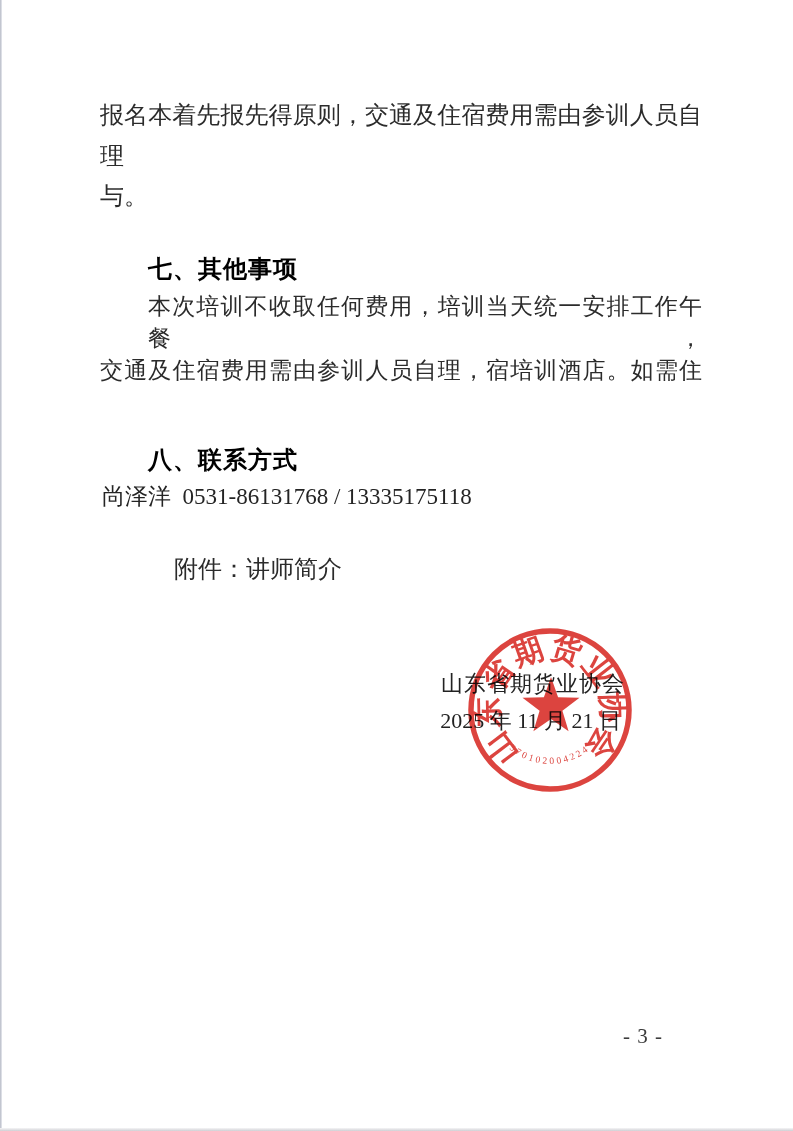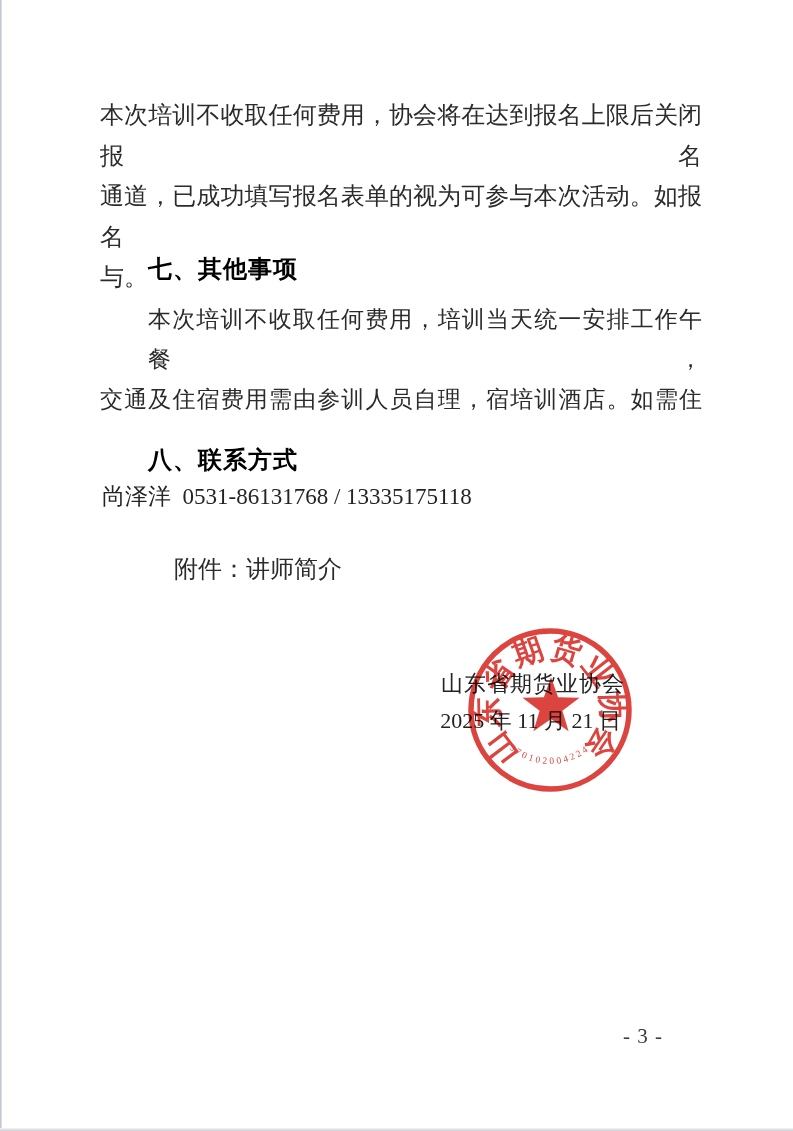--- a/index.html
+++ b/index.html
@@ -6,21 +6,21 @@
   .page{
     position:relative;width:793px;height:1131px;background:#ffffff;overflow:hidden;
     font-family:"Liberation Serif","DejaVu Serif",serif;color:#2b2b2b;
   }
   .edge-left{position:absolute;left:0;top:0;width:2px;height:1131px;
     background:linear-gradient(to right,#b6bac6,#e8eaef);}
   .edge-bottom{position:absolute;left:0;bottom:0;width:793px;height:3px;
     background:linear-gradient(to bottom,#f5f5f6,#cfcfd4);}
   .para{position:absolute;left:100px;width:602px;}
   .p1{top:95px;font-size:24px;line-height:40.5px;}
-  .p2{top:300px;font-size:23px;line-height:40px;}
+  .p2{top:291px;font-size:23px;line-height:32px;}
   .line{width:100%;}
   .jline{text-align:justify;text-align-last:justify;}
   .lline{text-align:left;}
   .indent{padding-left:48px;box-sizing:border-box;}
   .heading{
     position:absolute;left:148px;margin:0;font-size:24px;font-weight:bold;color:#000000;
     font-family:"Liberation Sans","DejaVu Sans",sans-serif;letter-spacing:1px;
   }
   .h7{top:253px;}
   .h8{top:444px;}
@@ -35,22 +35,21 @@
     white-space:pre;color:#3c3c3c;}
 </style>
 </head>
 <body>
 
 <div class="page">
   <div class="edge-left"></div>
   <div class="edge-bottom"></div>
 
   <div class="para p1">
-    <div class="line jline">本次培训不收取任何费用，协会将在达到报名上限后关闭报名</div>
-    <div class="line jline">通道，已成功填写报名表单的视为可参与本次活动。如报名</div>
+    <div class="line jline">报名本着先报先得原则，交通及住宿费用需由参训人员自理</div>
     <div class="line lline">与。</div>
   </div>
 
   <h2 class="heading h7">七、其他事项</h2>
 
   <div class="para p2">
     <div class="line jline indent">本次培训不收取任何费用，培训当天统一安排工作午餐，</div>
     <div class="line jline">交通及住宿费用需由参训人员自理，宿培训酒店。如需住</div>
   </div>
 

